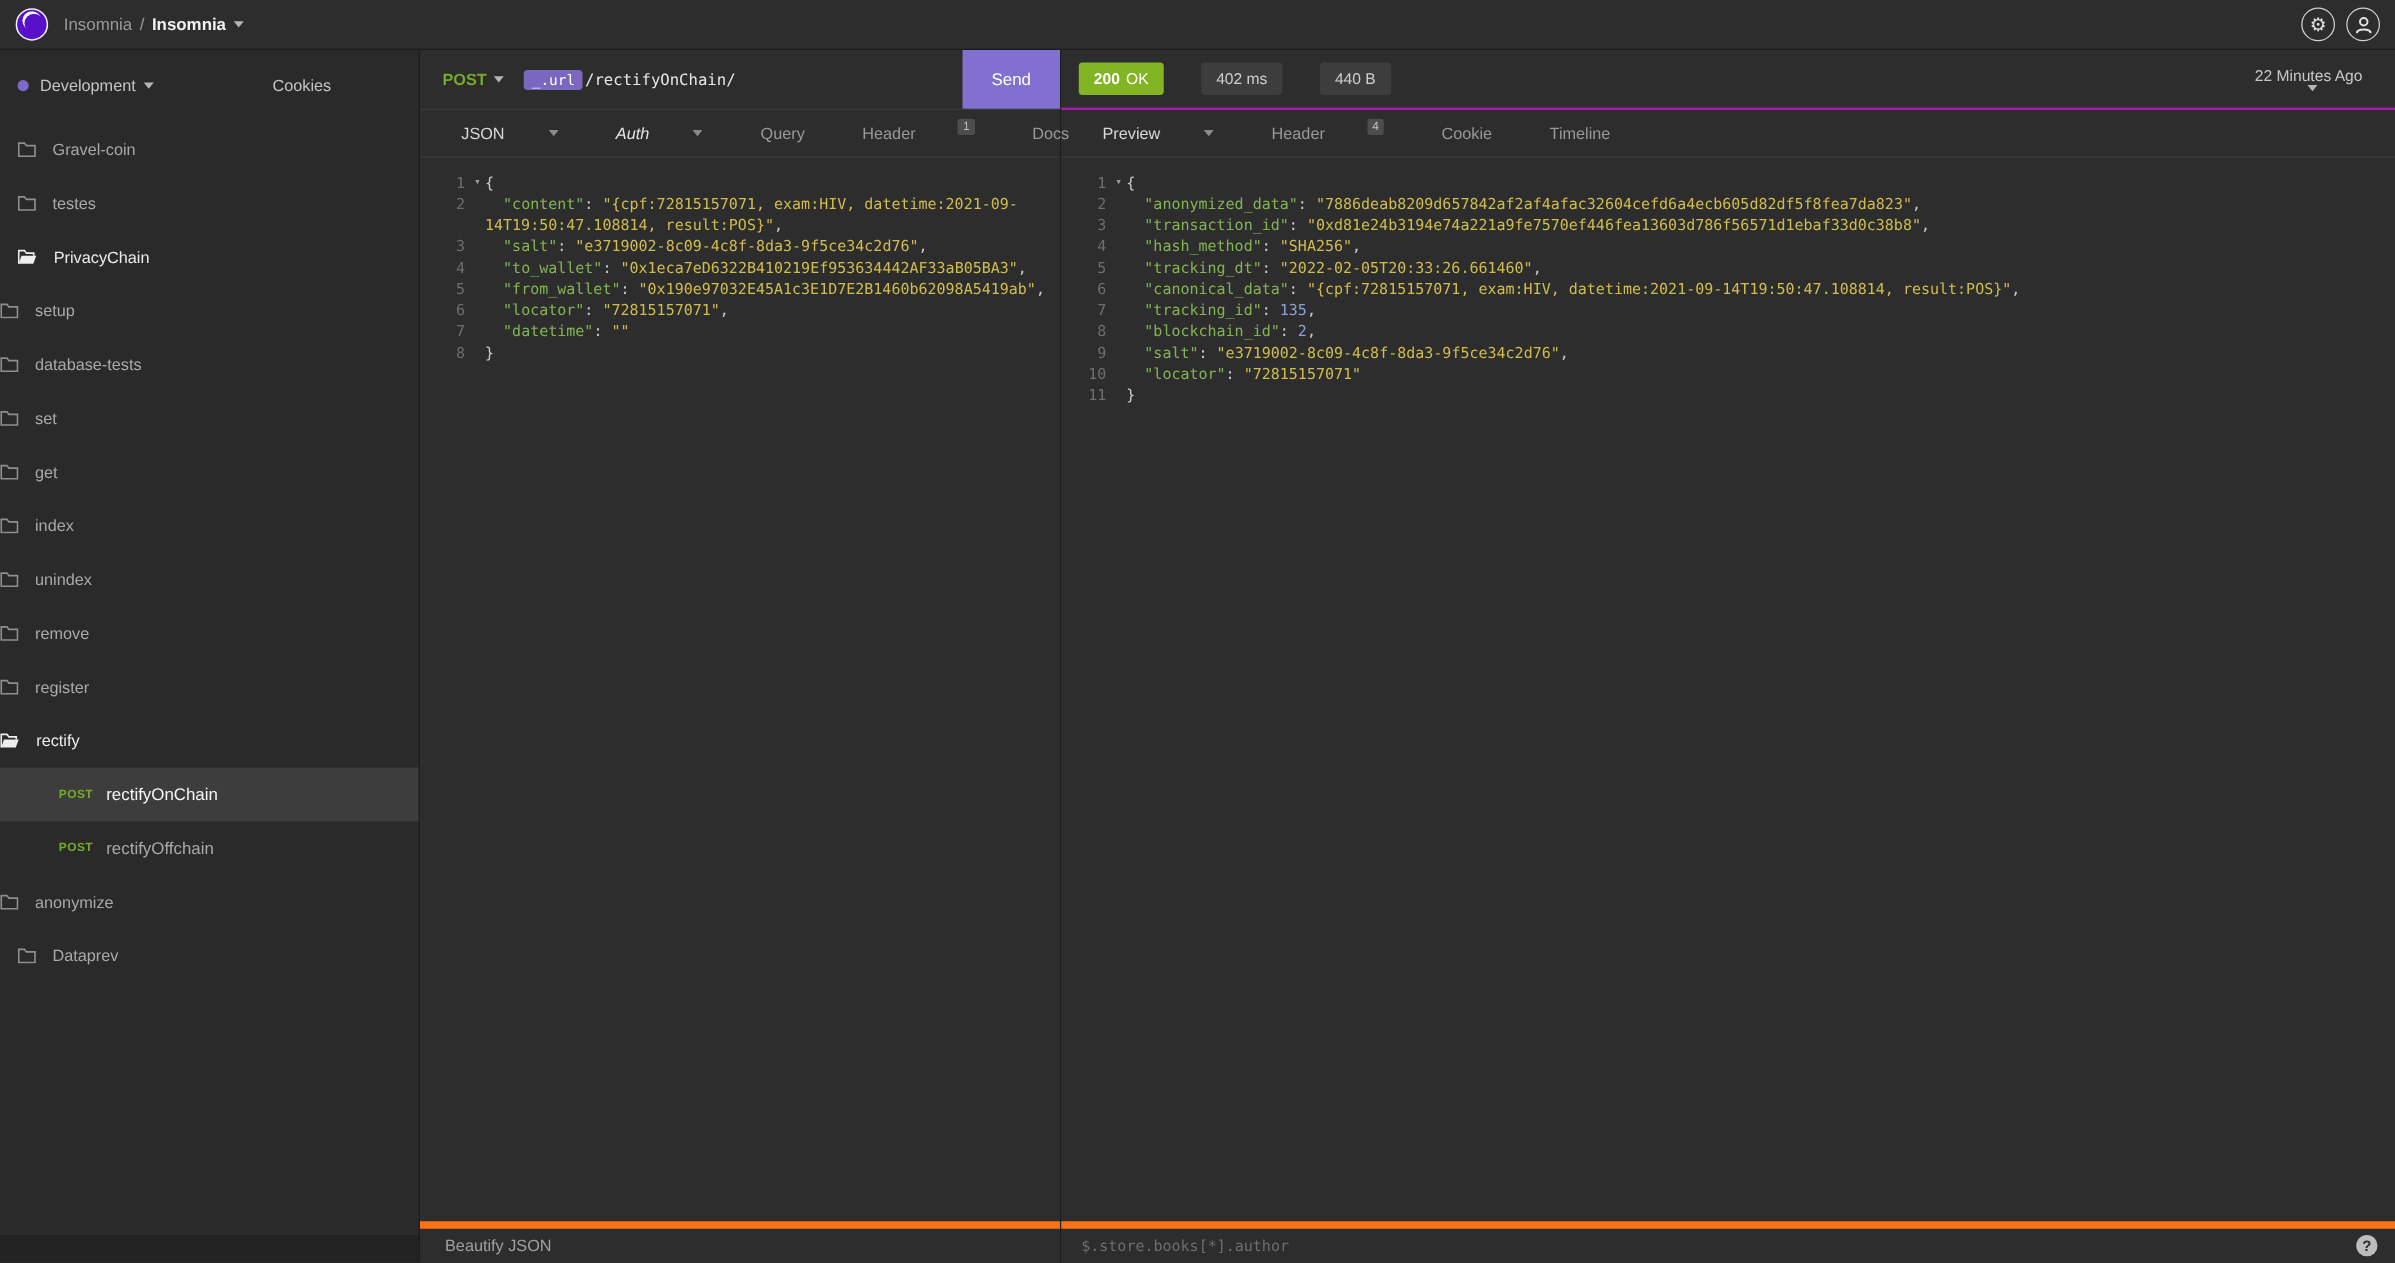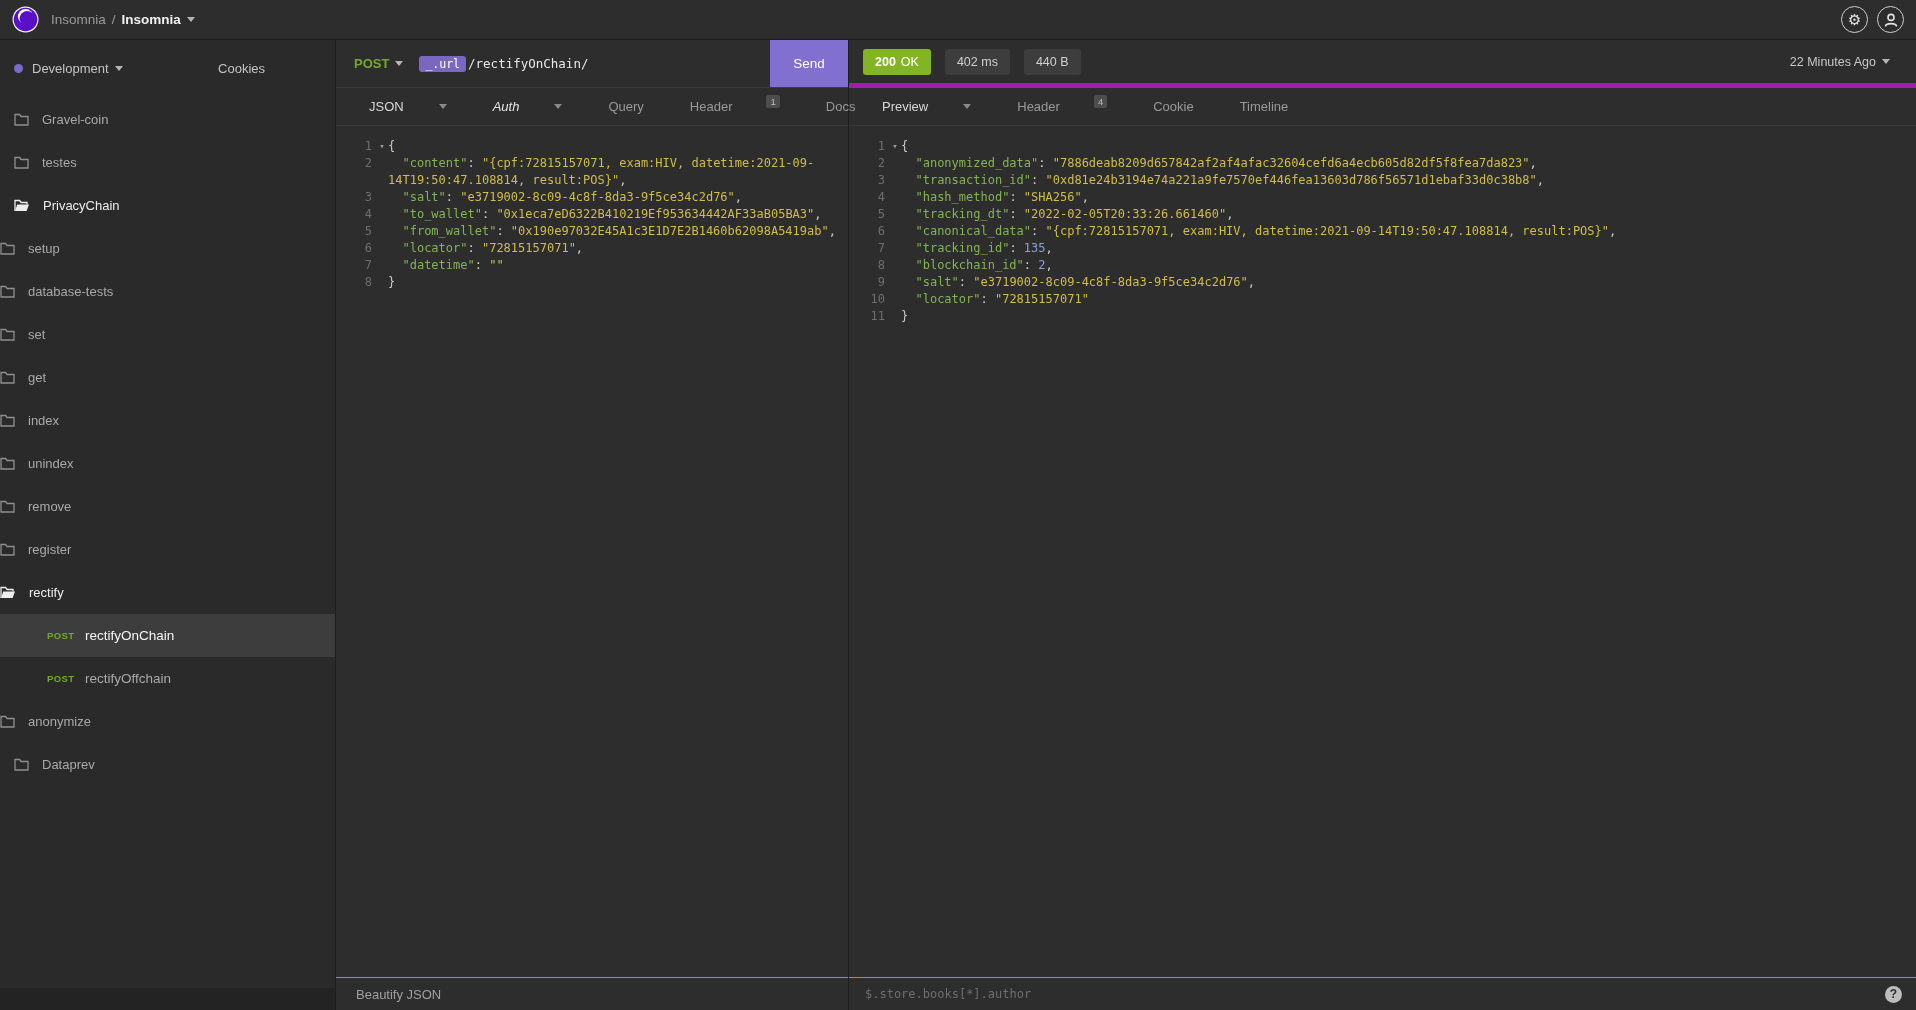--- a/index.html
+++ b/index.html
@@ -62,28 +62,28 @@
 
   
   .url-row { height:48px; display:flex; align-items:center; border-bottom:1px solid #3a3a3a; flex:none; }
   .method { color:#74aa2c; font-size:13px; font-weight:700; margin-left:18px; }
   .url-text { font-family:"DejaVu Sans Mono", monospace; font-size:12.5px; color:#e8e8e8;
               margin-left:16px; display:flex; align-items:center; }
   .url-tag { background:#7a68c0; color:#fff; border-radius:3px; padding:1px 6px; margin-right:2px;
              font-size:11.5px; }
   .send-btn { margin-left:auto; width:78px; height:100%; background:#8170cf; color:#fff;
               border:none; font-size:13.5px; cursor:pointer; }
-  .status-row { height:48px; display:flex; align-items:center; border-bottom:5px solid #a21caf;
-                padding:0 14px; gap:14px; flex:none; }
+  .status-row { height:48px; display:flex; align-items:center; border-bottom:2px solid #a21caf;
+                padding:0 14px; gap:30px; flex:none; }
   .badge { height:26px; border-radius:3px; background:#3d3d3d; color:#cfcfcf; font-size:12.5px;
            display:flex; align-items:center; padding:0 12px; }
   .badge.ok { background:#82b424; color:#fff; }
   .badge.ok b { font-weight:700; margin-right:5px; }
   .history { margin-left:auto; font-size:12.5px; color:#c8c8c8; display:flex; align-items:center;
-             padding-right:12px; cursor:pointer; }
+             padding-right:12px; cursor:pointer;flex-direction:column; }
 
   
   .tab-row { height:38px; display:flex; align-items:center; border-bottom:1px solid #3a3a3a;
              padding-left:10px; flex:none; }
   .tab { padding:0 23px; font-size:13px; color:#999; height:100%; display:flex; align-items:center;
          cursor:pointer; position:relative;gap:28px; }
   .tab.active { color:#d8d8d8; }
   .tab.dim { color:#e5e5e5;font-style:italic; }
   .tab .caret { border-top-color:#8a8a8a; margin-left:7px; }
   .tab-badge { background:#4d4d4d; color:#bdbdbd; font-size:9.5px; border-radius:2px;
@@ -96,21 +96,21 @@
   .gutter-num { width:40px; flex:none; text-align:right; color:#6e6e6e; padding-right:4px; }
   .fold { width:12px; flex:none; color:#9a9a9a; font-size:9px; line-height:17px; text-align:center; }
   .code-line { white-space:pre-wrap; overflow-wrap:break-word; word-break:normal; }
   .req-pane .code-line { width:455px; }
   .tk-p { color:#cccccc; }
   .tk-k { color:#84b354; }
   .tk-s { color:#d0bd4d; }
   .tk-n { color:#90a0d4; }
 
   
-  .pane-footer { height:33px; border-top:1px solid #f97316; display:flex; align-items:center;
+  .pane-footer { height:33px; border-top:6px solid #f97316; display:flex; align-items:center;
                  flex:none; }
   .beautify { font-size:13px; color:#a0a0a0; padding-left:20px; cursor:pointer; }
   .res-filter { flex:1; background:transparent; border:none; outline:none; color:#9a9a9a;
                 font-family:"DejaVu Sans Mono", monospace; font-size:12px; padding-left:16px; }
   .res-filter::placeholder { color:#6e6e6e; }
   .help-btn { width:17px; height:17px; border-radius:50%; background:#bdbdbd; color:#2d2d2d;
               font-size:12px; font-weight:700; display:flex; align-items:center; justify-content:center;
               margin-right:14px; cursor:pointer; flex:none; }
 </style>
 </head>

